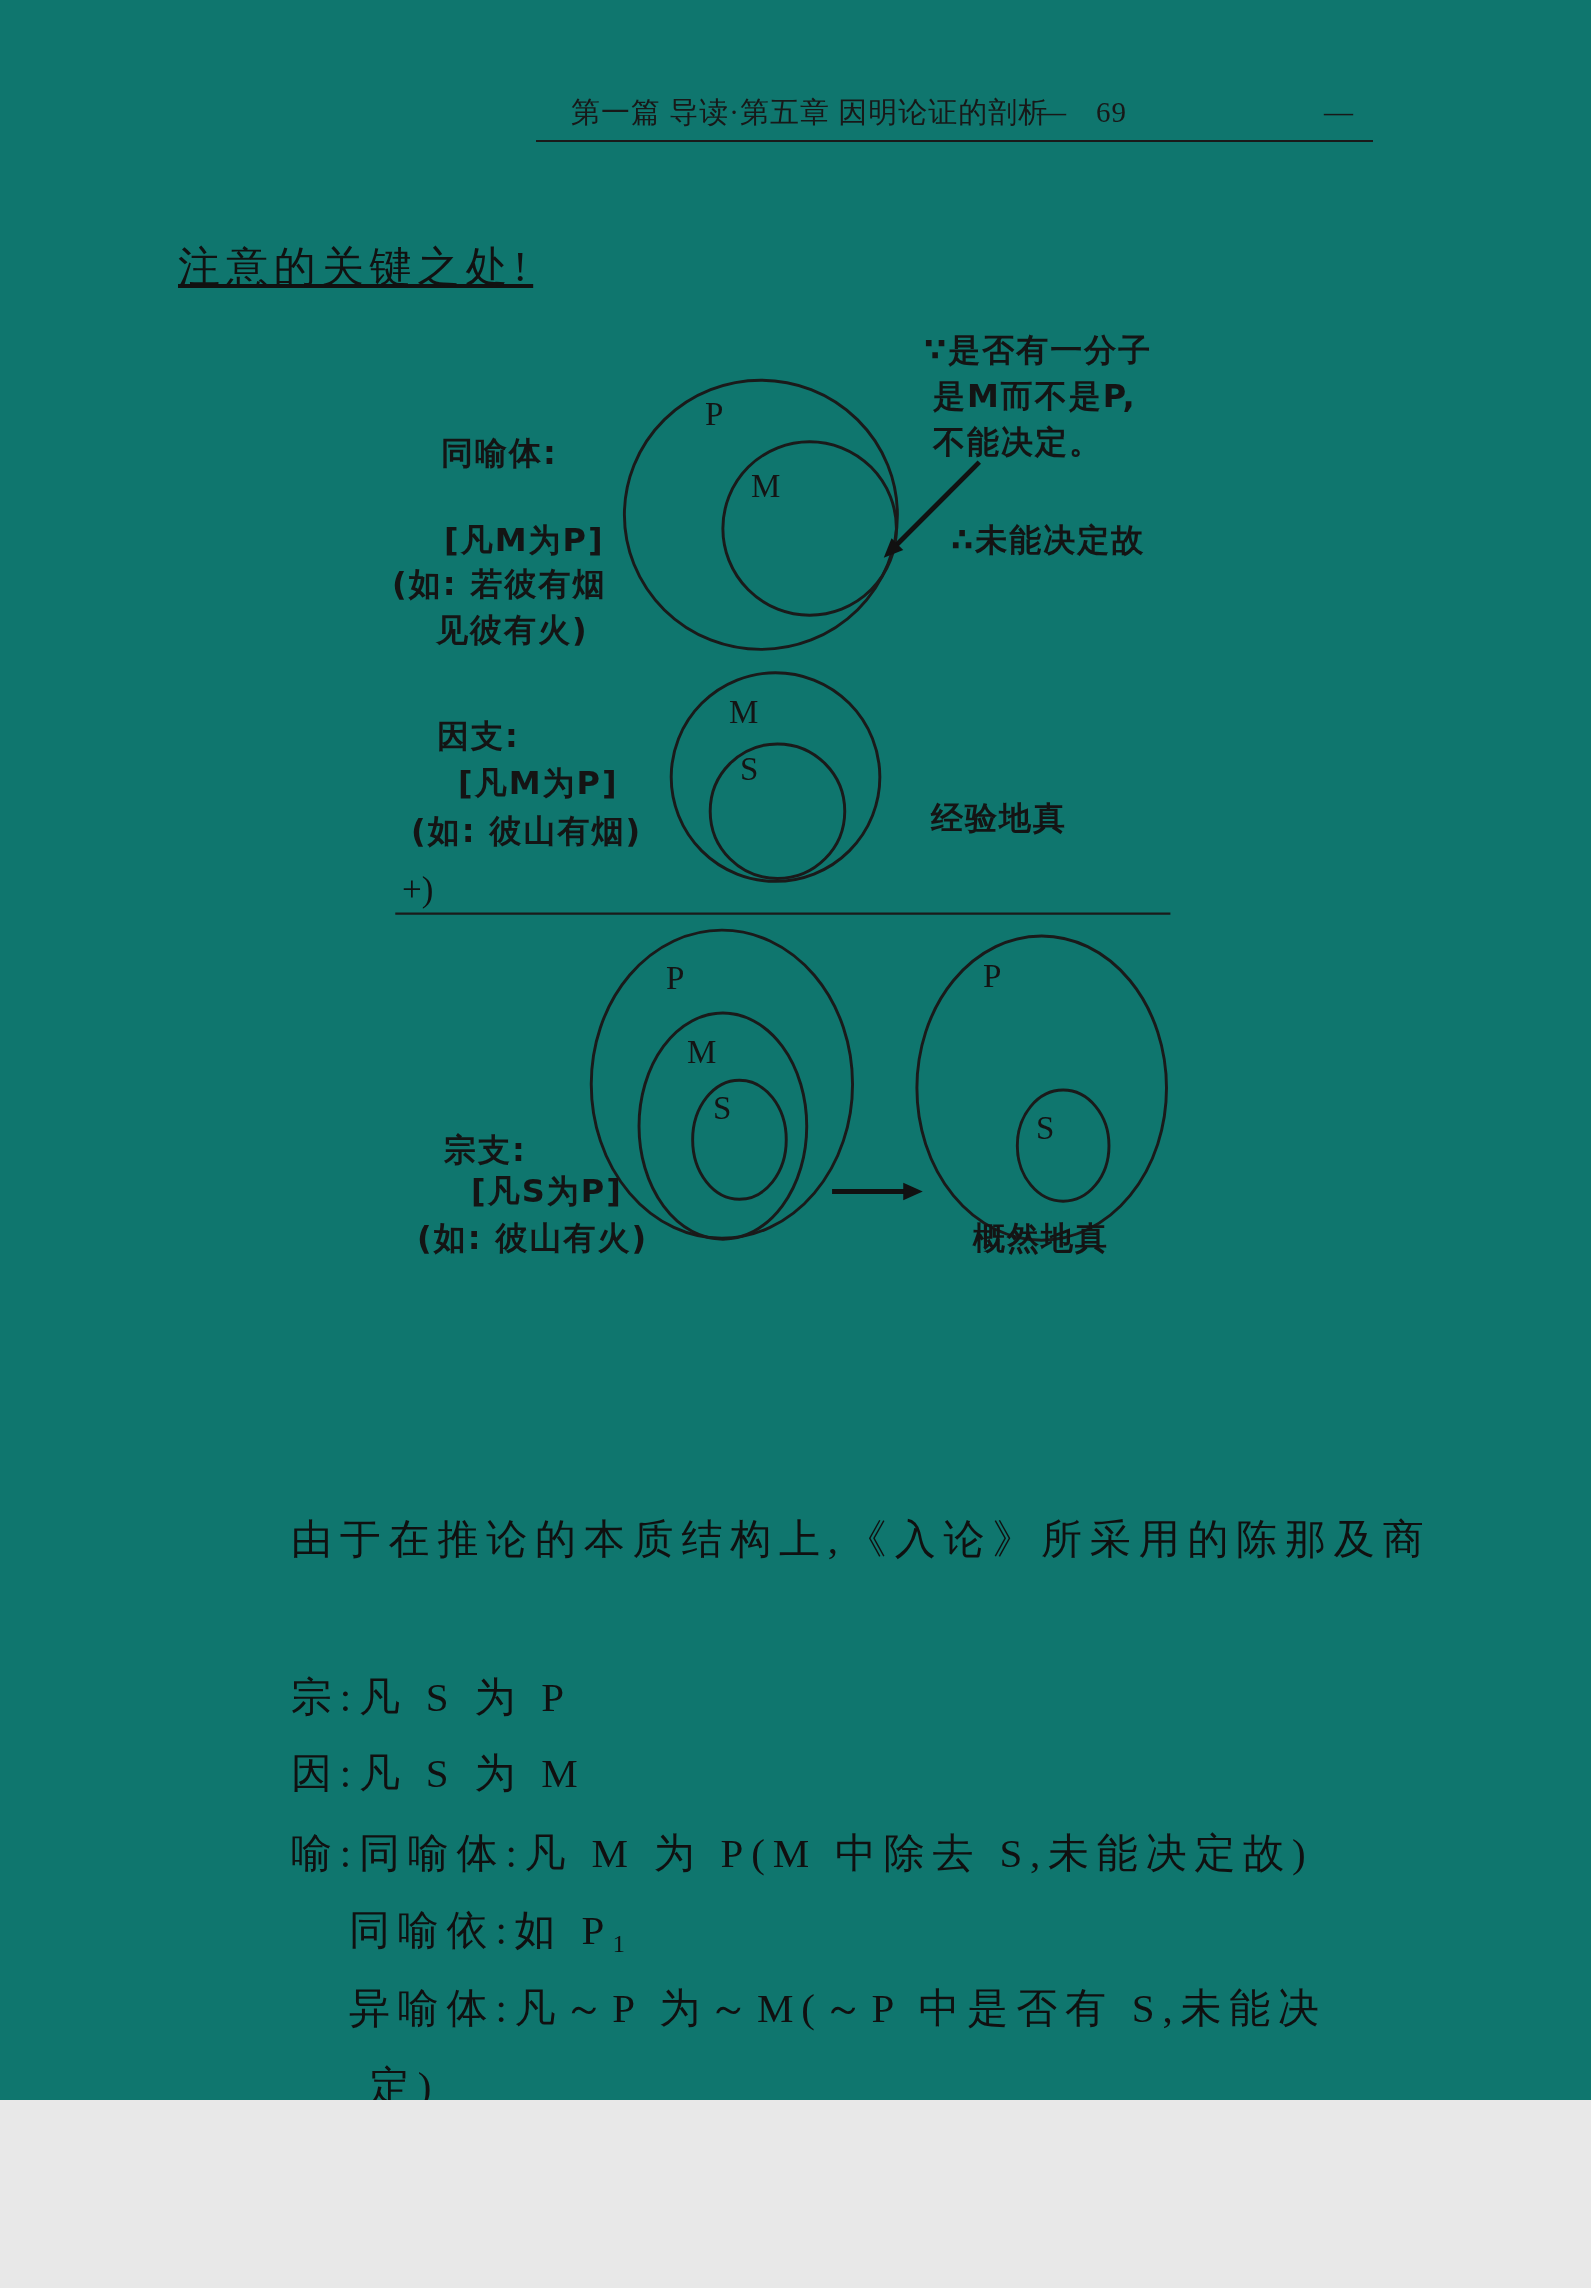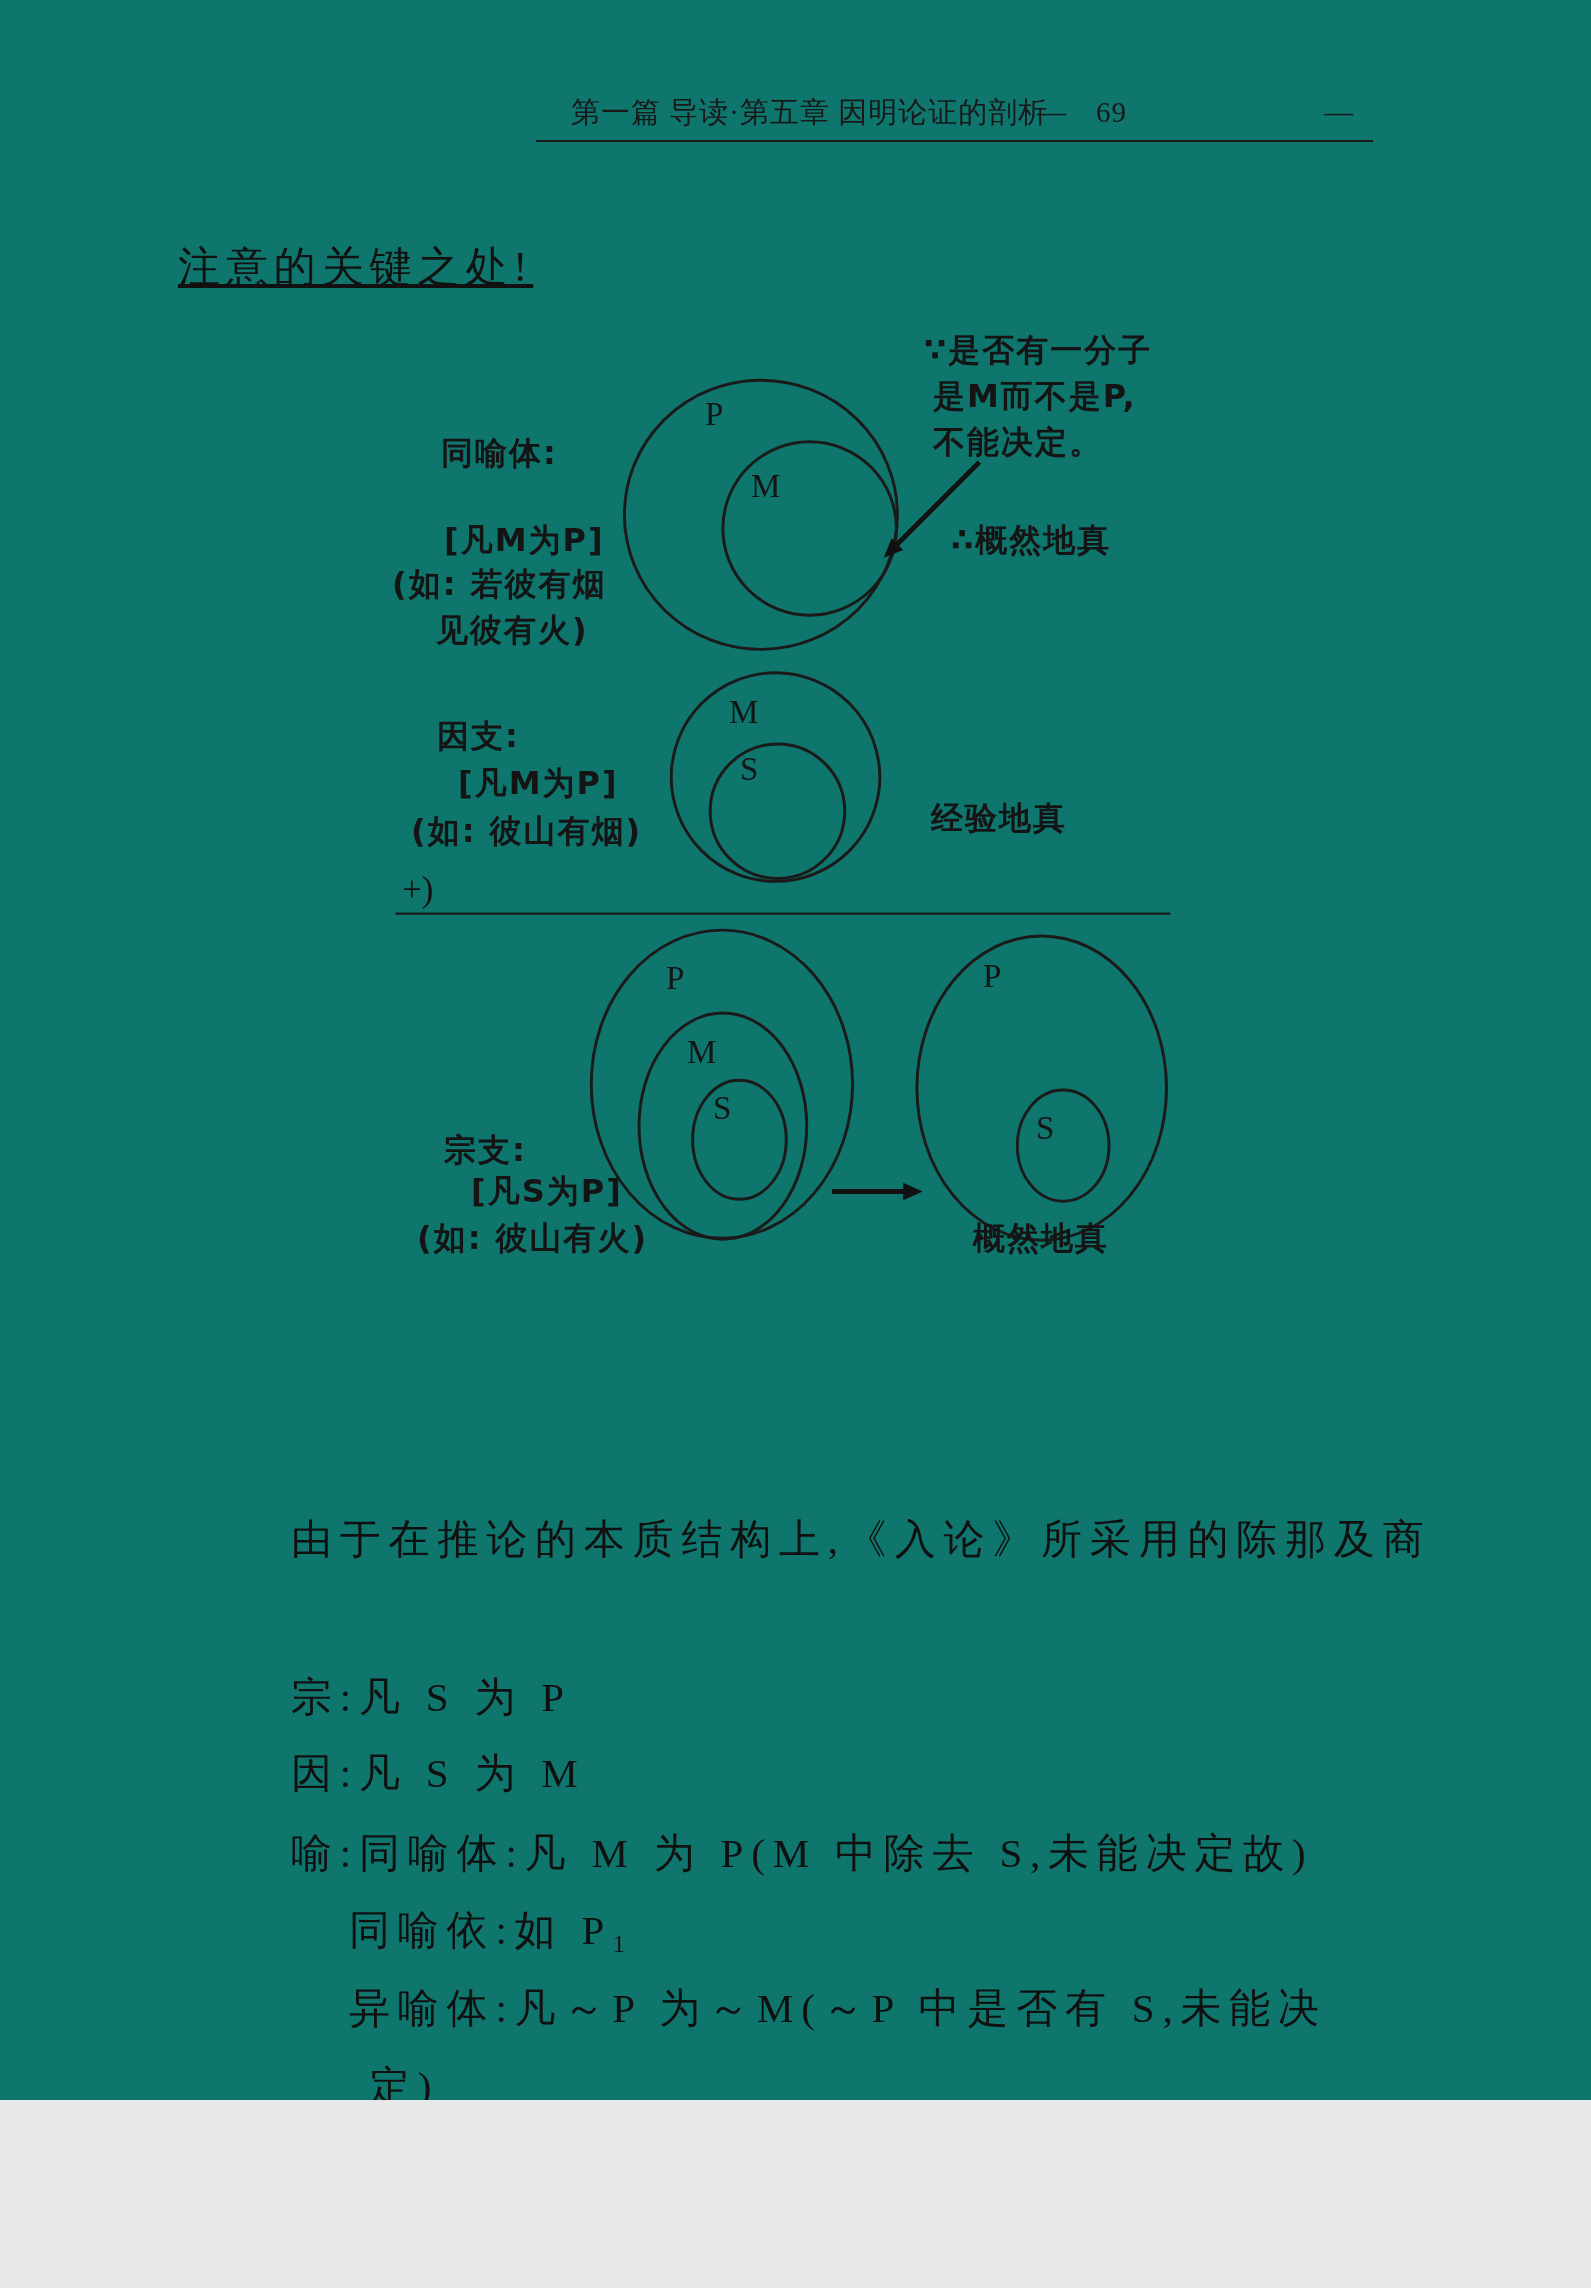--- a/index.html
+++ b/index.html
@@ -66,21 +66,21 @@
 
   <div class="abs hei dlabel" style="left:441px; top:437px;">同喻体:</div>
   <div class="abs hei dlabel" style="left:444px; top:524px;">[凡M为P]</div>
   <div class="abs hei dlabel" style="left:392px; top:568px;">(如: 若彼有烟</div>
   <div class="abs hei dlabel" style="left:436px; top:614px;">见彼有火)</div>
   <div class="abs cletter" style="left:705px; top:398px;">P</div>
   <div class="abs cletter" style="left:751px; top:470px;">M</div>
   <div class="abs hei dlabel" style="left:908px; top:334px;margin-left:16px;">∵是否有一分子</div>
   <div class="abs hei dlabel" style="left:933px; top:380px;">是M而不是P,</div>
   <div class="abs hei dlabel" style="left:933px; top:426px;">不能决定。</div>
-  <div class="abs hei dlabel" style="left:951px; top:524px;">∴概然地真</div>
+  <div class="abs hei dlabel" style="left:951px; top:524px;">∴未能决定故</div>
 
   <div class="abs hei dlabel" style="left:437px; top:720px;">因支:</div>
   <div class="abs hei dlabel" style="left:458px; top:767px;">[凡M为P]</div>
   <div class="abs hei dlabel" style="left:411px; top:815px;">(如: 彼山有烟)</div>
   <div class="abs cletter" style="left:729px; top:696px;">M</div>
   <div class="abs cletter" style="left:740px; top:753px;">S</div>
   <div class="abs hei dlabel" style="left:931px; top:802px;">经验地真</div>
   <div class="abs serif" style="left:402px; top:872px; font-size:35px;">+)</div>
 
   <div class="abs hei dlabel" style="left:444px; top:1134px;">宗支:</div>

